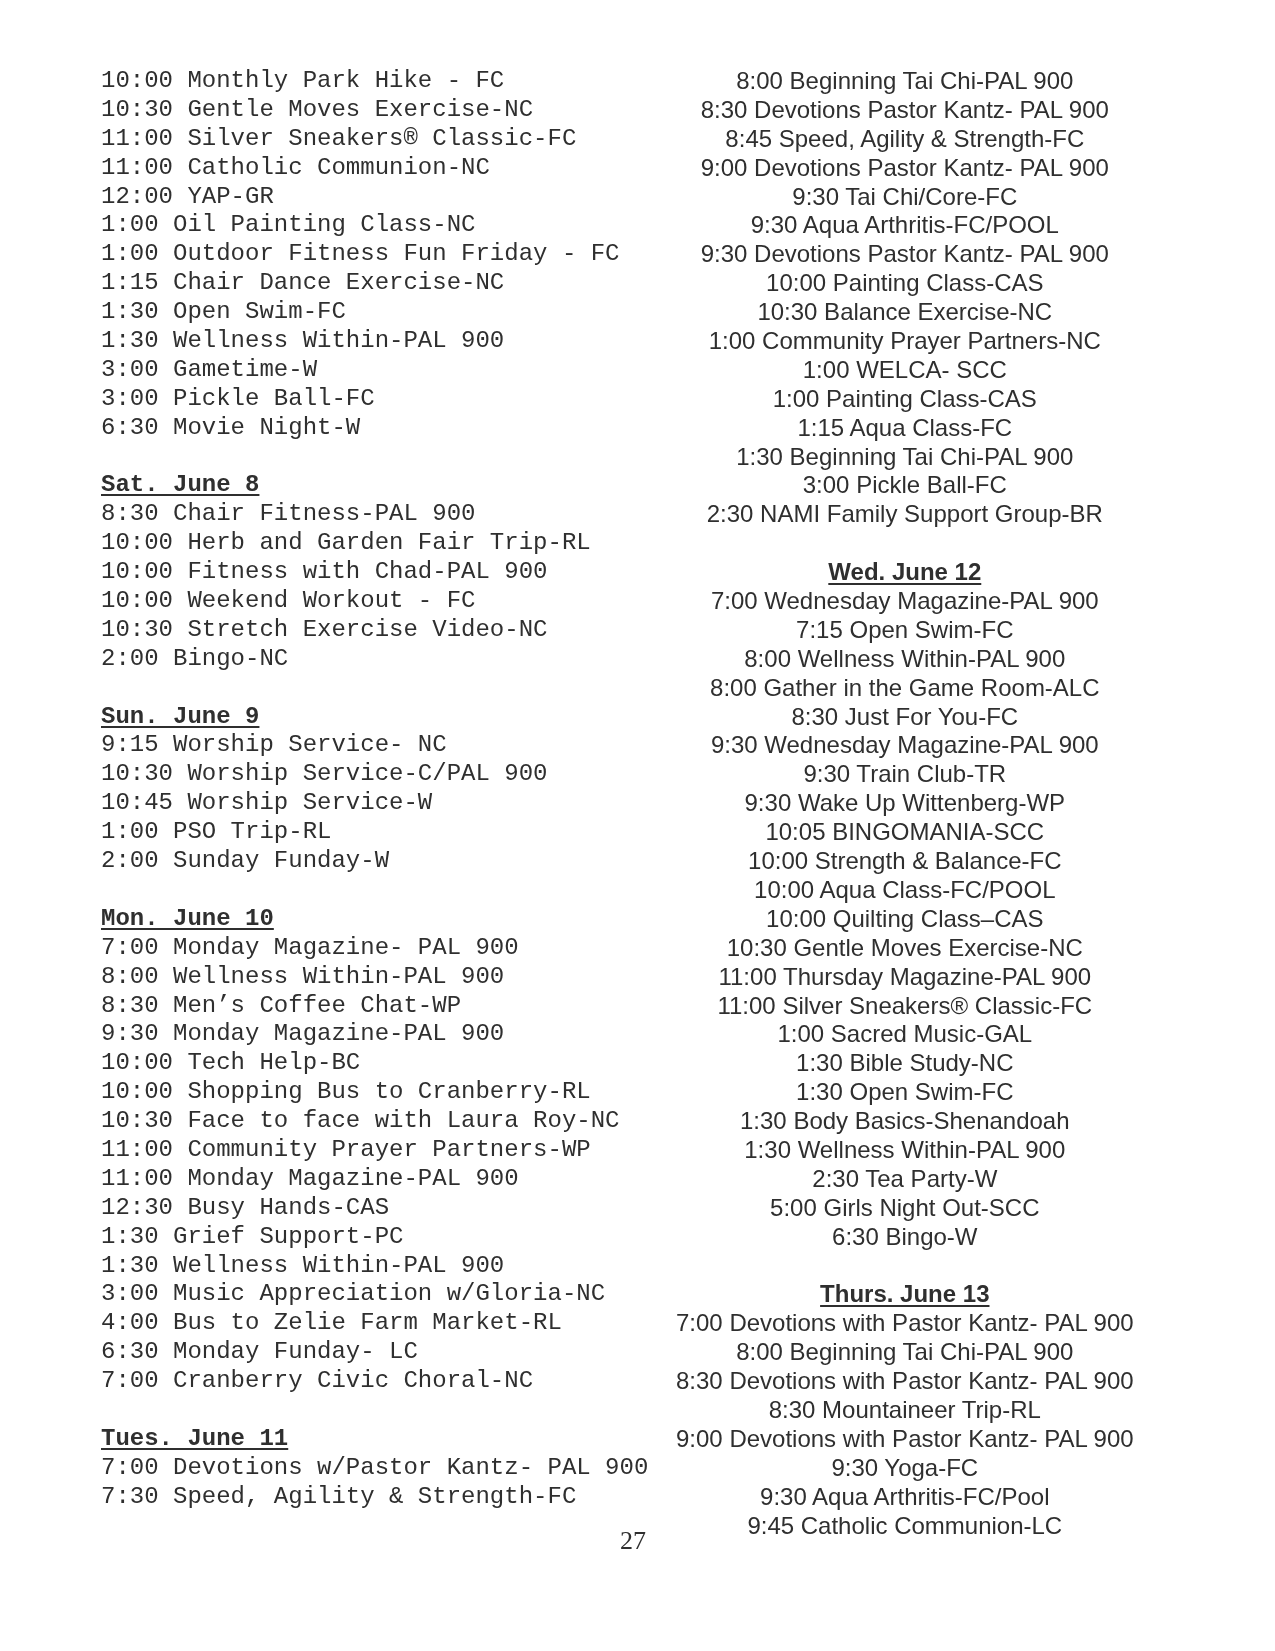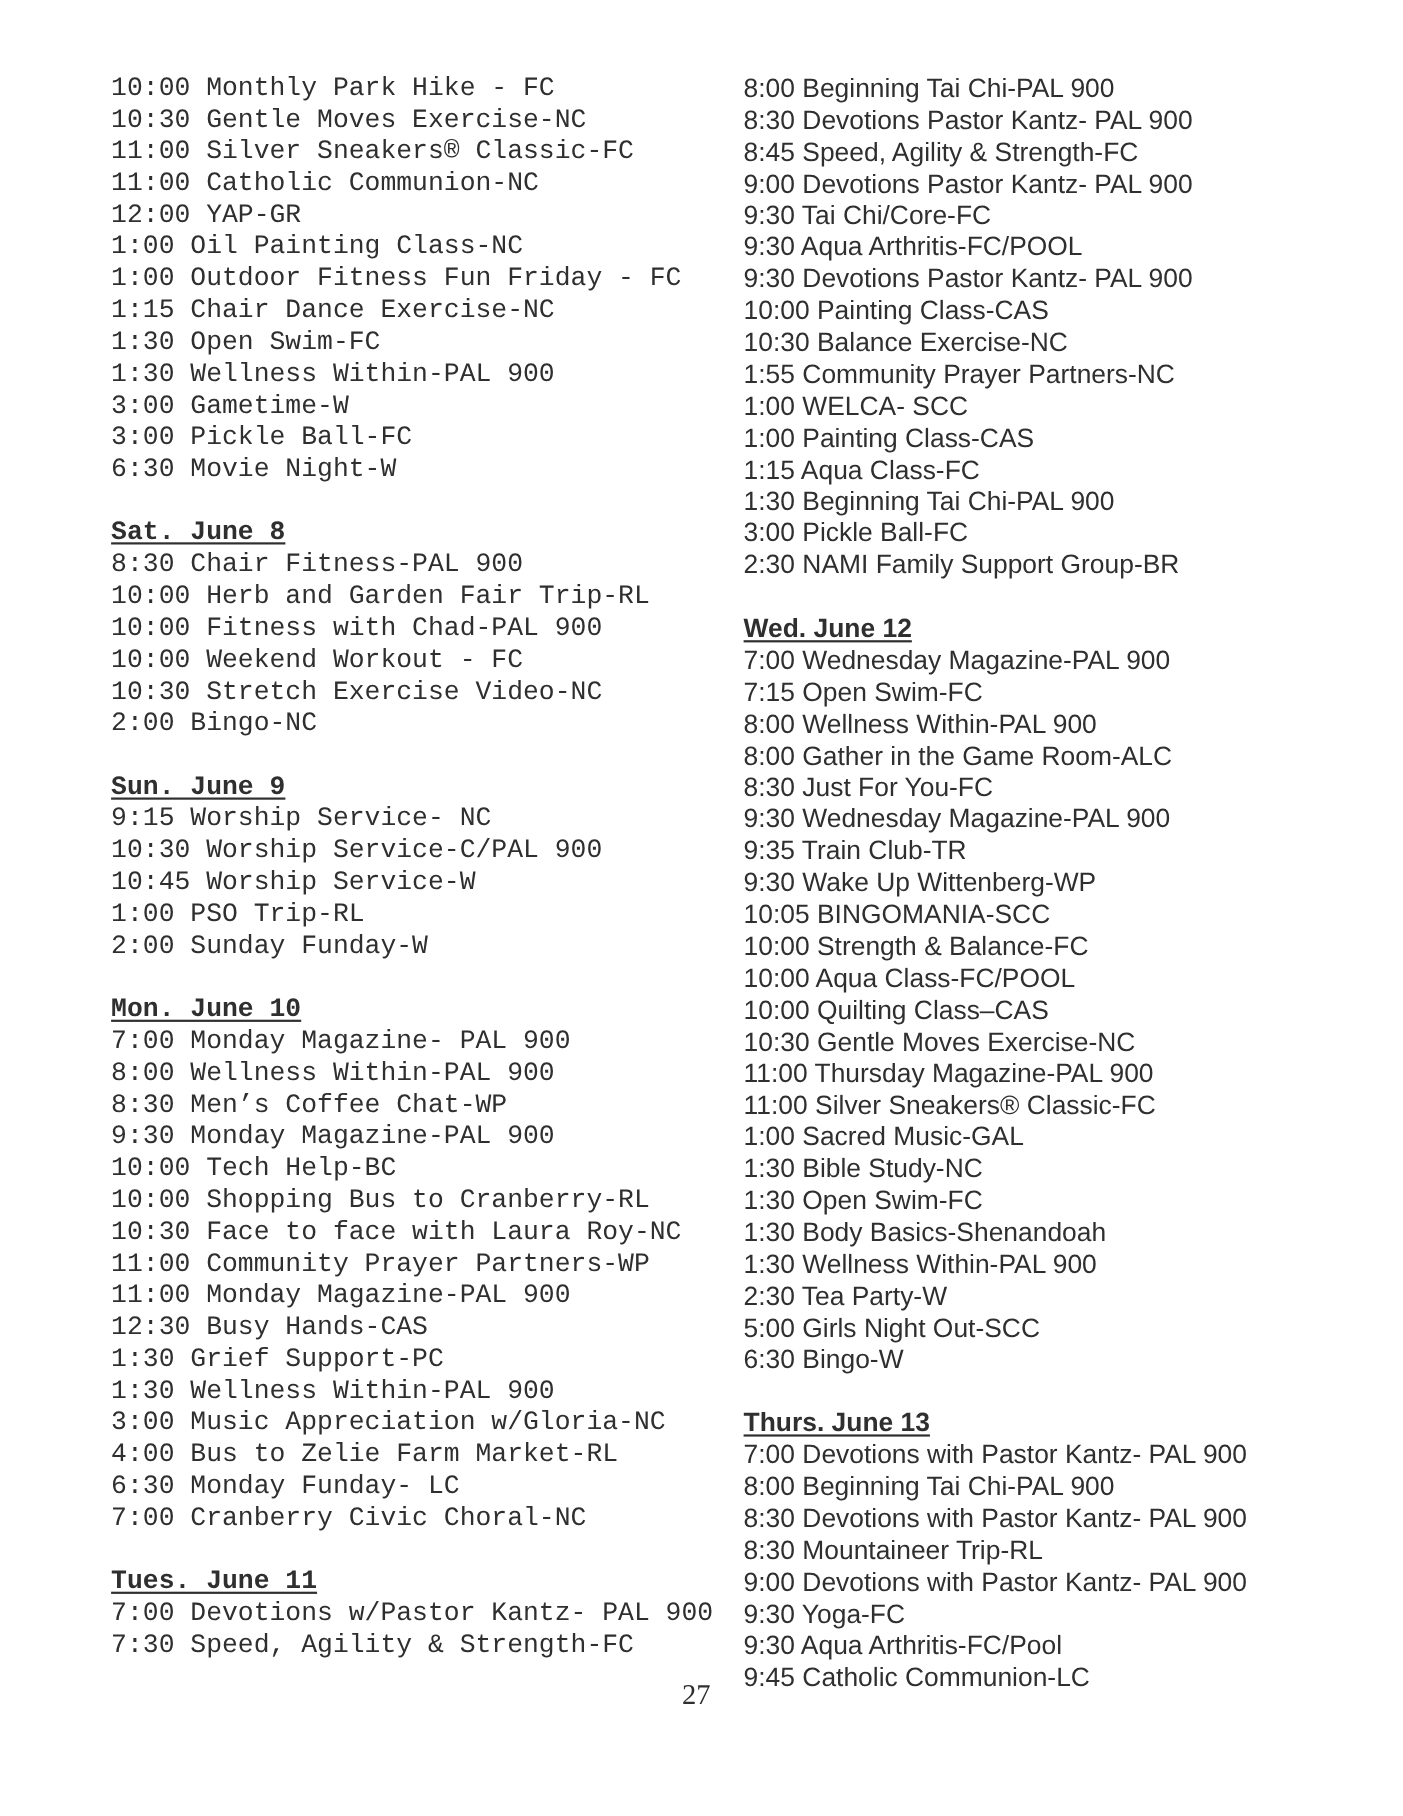--- a/index.html
+++ b/index.html
@@ -10,21 +10,21 @@
     color: #2f2f2f;
   }
   .col {
     position: absolute;
     top: 67px;
     font-size: 24px;
     line-height: 28.9px;
     white-space: nowrap;
   }
   #col-left { left: 101px; font-family: Liberation Mono, monospace; }
-  #col-right { left: 676px; }
+  #col-right { left: 676px; text-align: center; }
   .line { height: 28.9px; }
   .heading { font-weight: bold; text-decoration: underline; text-decoration-thickness: 2px; text-underline-offset: 3px; }
   .blank { height: 28.9px; }
   #page-number {
     position: absolute; left: 620px; top: 1526px;
     font-family: "Liberation Serif", serif; font-size: 26px; color: #2f2f2f;
   }
 </style>
 </head>
 <body>
@@ -84,36 +84,36 @@
 <div id="col-right" class="col">
     <div class="line">8:00 Beginning Tai Chi-PAL 900</div>
     <div class="line">8:30 Devotions Pastor Kantz- PAL 900</div>
     <div class="line">8:45 Speed, Agility &amp; Strength-FC</div>
     <div class="line">9:00 Devotions Pastor Kantz- PAL 900</div>
     <div class="line">9:30 Tai Chi/Core-FC</div>
     <div class="line">9:30 Aqua Arthritis-FC/POOL</div>
     <div class="line">9:30 Devotions Pastor Kantz- PAL 900</div>
     <div class="line">10:00 Painting Class-CAS</div>
     <div class="line">10:30 Balance Exercise-NC</div>
-    <div class="line">1:55 Community Prayer Partners-NC</div>
+    <div class="line">1:00 Community Prayer Partners-NC</div>
     <div class="line">1:00 WELCA- SCC</div>
     <div class="line">1:00 Painting Class-CAS</div>
     <div class="line">1:15 Aqua Class-FC</div>
     <div class="line">1:30 Beginning Tai Chi-PAL 900</div>
     <div class="line">3:00 Pickle Ball-FC</div>
     <div class="line">2:30 NAMI Family Support Group-BR</div>
     <div class="blank"></div>
     <div class="line heading">Wed. June 12</div>
     <div class="line">7:00 Wednesday Magazine-PAL 900</div>
     <div class="line">7:15 Open Swim-FC</div>
     <div class="line">8:00 Wellness Within-PAL 900</div>
     <div class="line">8:00 Gather in the Game Room-ALC</div>
     <div class="line">8:30 Just For You-FC</div>
     <div class="line">9:30 Wednesday Magazine-PAL 900</div>
-    <div class="line">9:35 Train Club-TR</div>
+    <div class="line">9:30 Train Club-TR</div>
     <div class="line">9:30 Wake Up Wittenberg-WP</div>
     <div class="line">10:05 BINGOMANIA-SCC</div>
     <div class="line">10:00 Strength &amp; Balance-FC</div>
     <div class="line">10:00 Aqua Class-FC/POOL</div>
     <div class="line">10:00 Quilting Class–CAS</div>
     <div class="line">10:30 Gentle Moves Exercise-NC</div>
     <div class="line">11:00 Thursday Magazine-PAL 900</div>
     <div class="line">11:00 Silver Sneakers® Classic-FC</div>
     <div class="line">1:00 Sacred Music-GAL</div>
     <div class="line">1:30 Bible Study-NC</div>

